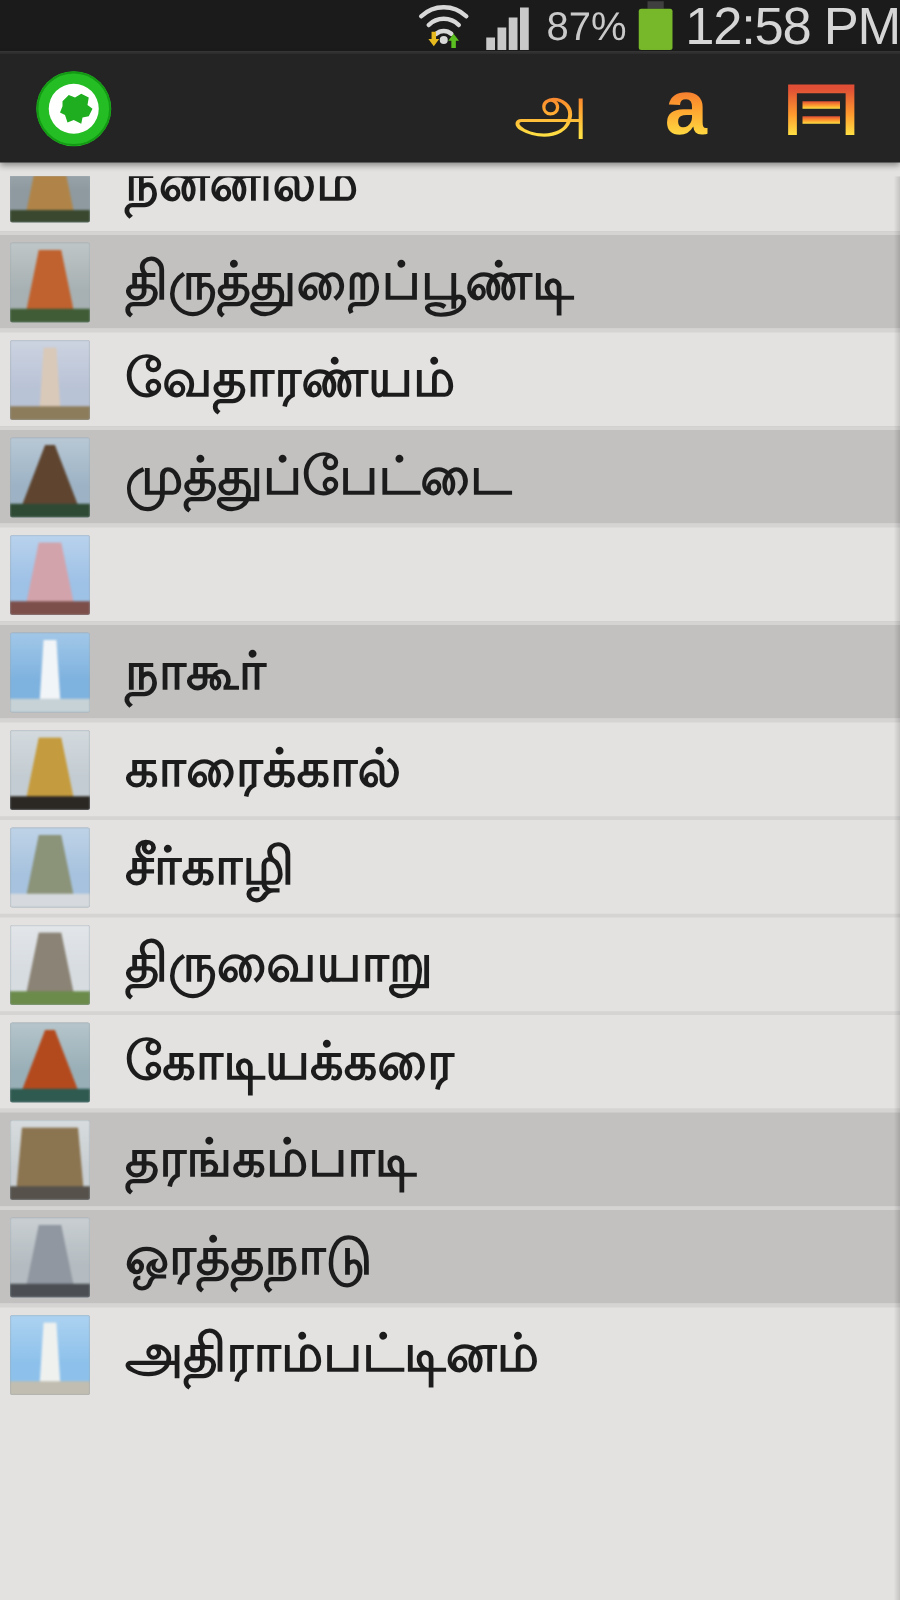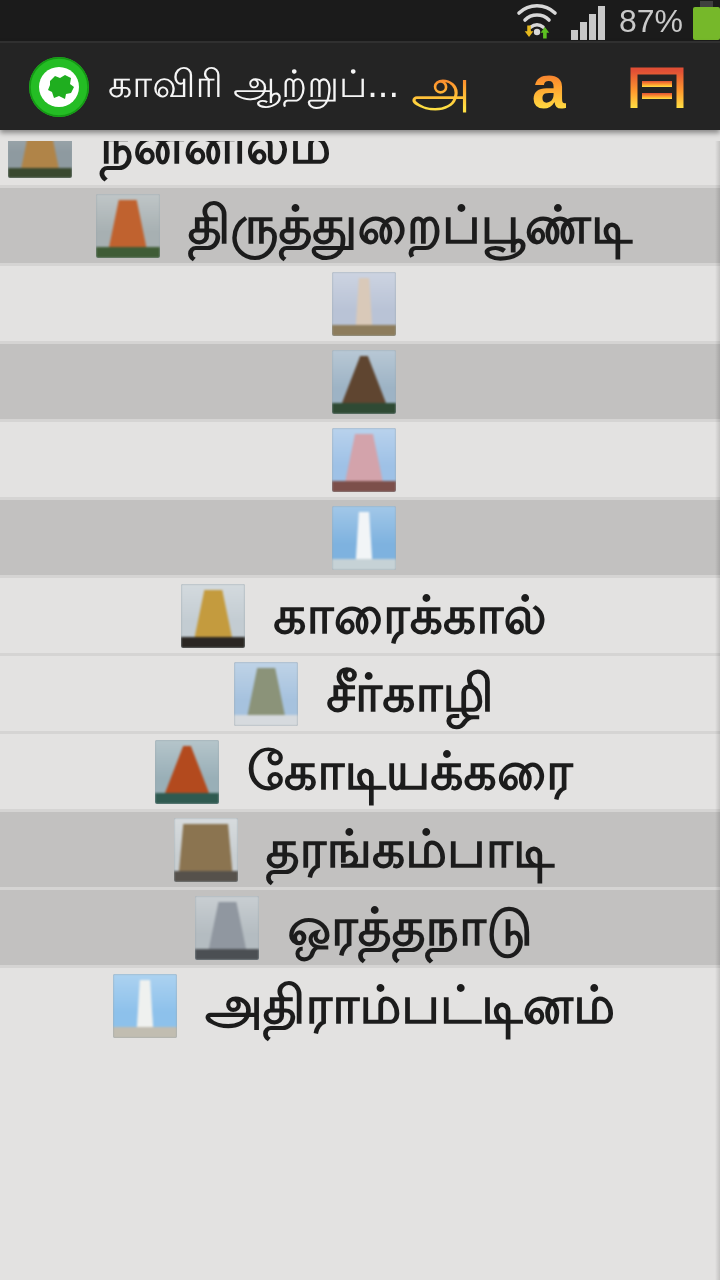--- a/index.html
+++ b/index.html
@@ -48,38 +48,38 @@
   }
   .content::after{
     content:"";position:absolute;top:0;right:0;bottom:0;width:5px;
     background:linear-gradient(to left,rgba(0,0,0,.14),rgba(0,0,0,0));pointer-events:none;
   }
   .list{margin-top:-34px;}
   .row{
     height:78px;box-sizing:border-box;display:flex;align-items:center;
     padding-left:8px;
   }
-  .row + .row{border-top:3px solid #d5d4d3;justify-content:center;}
+  .row + .row{border-top:3px solid #d5d4d3;}
   .row.light{background:#e3e2e1;}
   .row.dark{background:#c2c1c0;}
   .thumb{
     width:64px;height:64px;flex:0 0 auto;position:relative;overflow:hidden;
     border-radius:2px;background:#9aa4ac;
   }
   .thumb .layers{position:absolute;inset:0;filter:blur(1px);}
   .t-sky{position:absolute;inset:0;}
   .t-sky::after{content:"";position:absolute;inset:0;background:linear-gradient(rgba(255,255,255,.28),rgba(255,255,255,0) 60%);}
   .t-struct{position:absolute;left:0;right:0;top:10%;bottom:12%;}
   .t-ground{position:absolute;left:0;right:0;bottom:0;height:16%;}
   .shape-trap  {clip-path:polygon(36% 0%,64% 0%,80% 100%,20% 100%);}
   .shape-tower {clip-path:polygon(42% 0%,58% 0%,63% 100%,37% 100%);}
   .shape-cone  {clip-path:polygon(44% 0%,56% 0%,86% 100%,14% 100%);}
   .shape-wide  {clip-path:polygon(15% 0%,85% 0%,92% 100%,8% 100%);}
   .row-label{
-    margin-left:28px;font-size:52px;font-weight:700;color:#1c1c1c;
+    margin-left:28px;font-size:42px;font-weight:700;color:#1c1c1c;
     white-space:nowrap;line-height:1.15;
   }
 </style>
 </head>
 <body>
 
 <div class="screen">
 
   <div class="status-bar">
     <svg class="sb-icon" width="44" height="40" viewBox="0 0 44 40">
@@ -100,30 +100,30 @@
         <rect x="11" y="20" width="7" height="18"></rect>
         <rect x="20" y="12" width="7" height="26"></rect>
         <rect x="29" y="4" width="7" height="34"></rect>
       </g>
     </svg>
     <span class="sb-percent">87%</span>
     <div class="battery">
       <div class="cap"></div>
       <div class="body" id="battery-body" style="background: rgb(118, 184, 42);"></div>
     </div>
+    <span class="sb-time">12:58 PM</span>
   </div>
 
   <div class="action-bar">
     <svg class="app-icon" viewBox="0 0 62 62">
       <circle cx="31" cy="31" r="30" fill="#24bd24"></circle>
       <circle cx="31" cy="31" r="29" fill="none" stroke="#149914" stroke-width="1.5"></circle>
       <circle cx="31" cy="31" r="20" fill="#ffffff"></circle>
       <path fill="#1fae1f" d="M22,25 l5,-5 5,2 5,-3 6,3 -1,6 4,3 -3,6 -5,1 -1,5 -6,-3 -5,2 -2,-6 -4,-2 2,-5 z"></path>
     </svg>
-    <div class="ab-title">காவிரி ஆற்றுப்...</div>
     <div class="ab-actions">
       <div class="action-btn">
         <span class="grad-text tamil-a">அ</span>
       </div>
       <div class="action-btn">
         <span class="grad-text latin-a">a</span>
       </div>
       <div class="action-btn">
         <svg width="58" height="46" viewBox="0 0 58 46">
           <defs>
@@ -164,47 +164,50 @@
     <div class="row-label">திருத்துறைப்பூண்டி</div>
   </div>
         <div class="row light">
     <div class="thumb">
       <div class="layers">
         <div class="t-sky" style="background: rgb(185, 195, 214);"></div>
         <div class="t-struct shape-tower" style="background: rgb(217, 201, 185);"></div>
         <div class="t-ground" style="background: rgb(141, 124, 92);"></div>
       </div>
     </div>
+    <div class="row-label">வேதாரண்யம்</div>
   </div>
         <div class="row dark">
     <div class="thumb">
       <div class="layers">
         <div class="t-sky" style="background: rgb(157, 179, 197);"></div>
         <div class="t-struct shape-cone" style="background: rgb(95, 69, 48);"></div>
         <div class="t-ground" style="background: rgb(47, 74, 52);"></div>
       </div>
     </div>
+    <div class="row-label">முத்துப்பேட்டை</div>
   </div>
         <div class="row light">
     <div class="thumb">
       <div class="layers">
         <div class="t-sky" style="background: rgb(158, 193, 230);"></div>
         <div class="t-struct shape-trap" style="background: rgb(211, 163, 171);"></div>
         <div class="t-ground" style="background: rgb(124, 79, 74);"></div>
       </div>
     </div>
   </div>
         <div class="row dark">
     <div class="thumb">
       <div class="layers">
         <div class="t-sky" style="background: rgb(126, 178, 223);"></div>
         <div class="t-struct shape-tower" style="background: rgb(242, 245, 247);"></div>
         <div class="t-ground" style="background: rgb(198, 210, 214);"></div>
       </div>
     </div>
+    <div class="row-label">நாகூர்</div>
   </div>
         <div class="row light">
     <div class="thumb">
       <div class="layers">
         <div class="t-sky" style="background: rgb(195, 204, 210);"></div>
         <div class="t-struct shape-trap" style="background: rgb(196, 155, 62);"></div>
         <div class="t-ground" style="background: rgb(43, 39, 35);"></div>
       </div>
     </div>
     <div class="row-label">காரைக்கால்</div>
@@ -215,20 +218,30 @@
         <div class="t-sky" style="background: rgb(166, 194, 222);"></div>
         <div class="t-struct shape-trap" style="background: rgb(139, 147, 121);"></div>
         <div class="t-ground" style="background: rgb(214, 218, 222);"></div>
       </div>
     </div>
     <div class="row-label">சீர்காழி</div>
   </div>
         <div class="row light">
     <div class="thumb">
       <div class="layers">
+        <div class="t-sky" style="background: rgb(215, 220, 225);"></div>
+        <div class="t-struct shape-trap" style="background: rgb(139, 131, 117);"></div>
+        <div class="t-ground" style="background: rgb(107, 139, 75);"></div>
+      </div>
+    </div>
+    <div class="row-label">திருவையாறு</div>
+  </div>
+        <div class="row light">
+    <div class="thumb">
+      <div class="layers">
         <div class="t-sky" style="background: rgb(153, 175, 183);"></div>
         <div class="t-struct shape-cone" style="background: rgb(179, 74, 30);"></div>
         <div class="t-ground" style="background: rgb(47, 90, 80);"></div>
       </div>
     </div>
     <div class="row-label">கோடியக்கரை</div>
   </div>
         <div class="row dark">
     <div class="thumb">
       <div class="layers">

